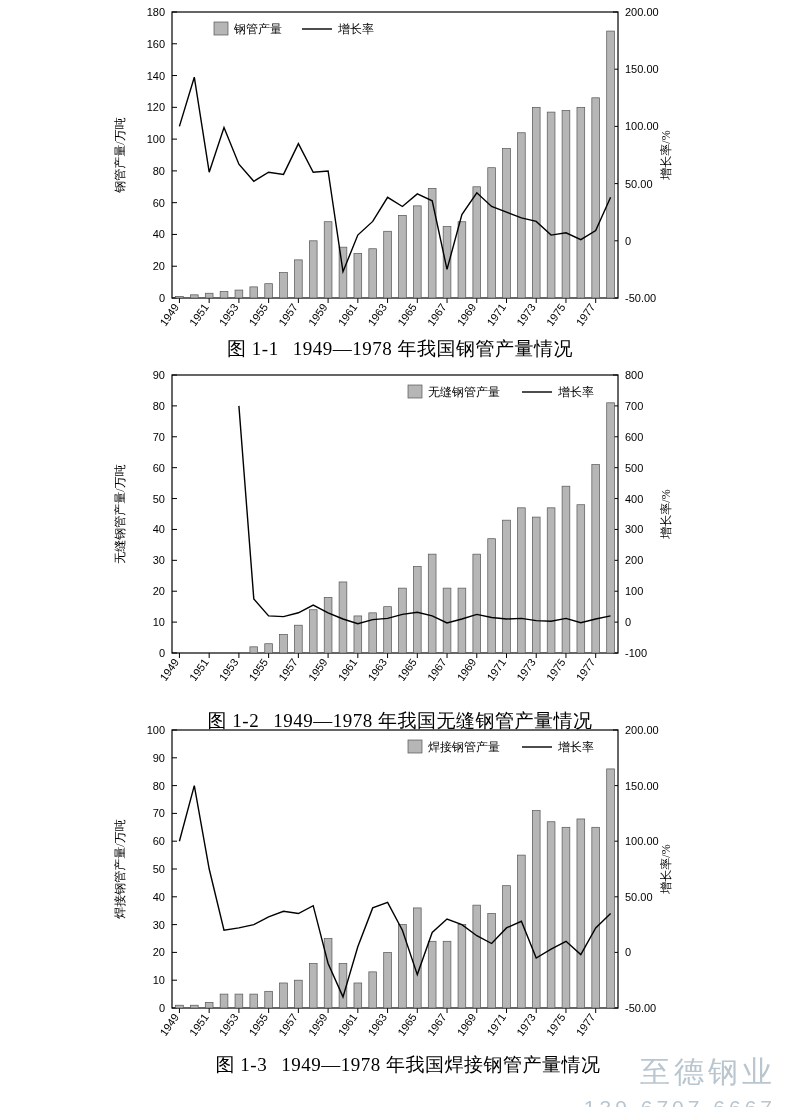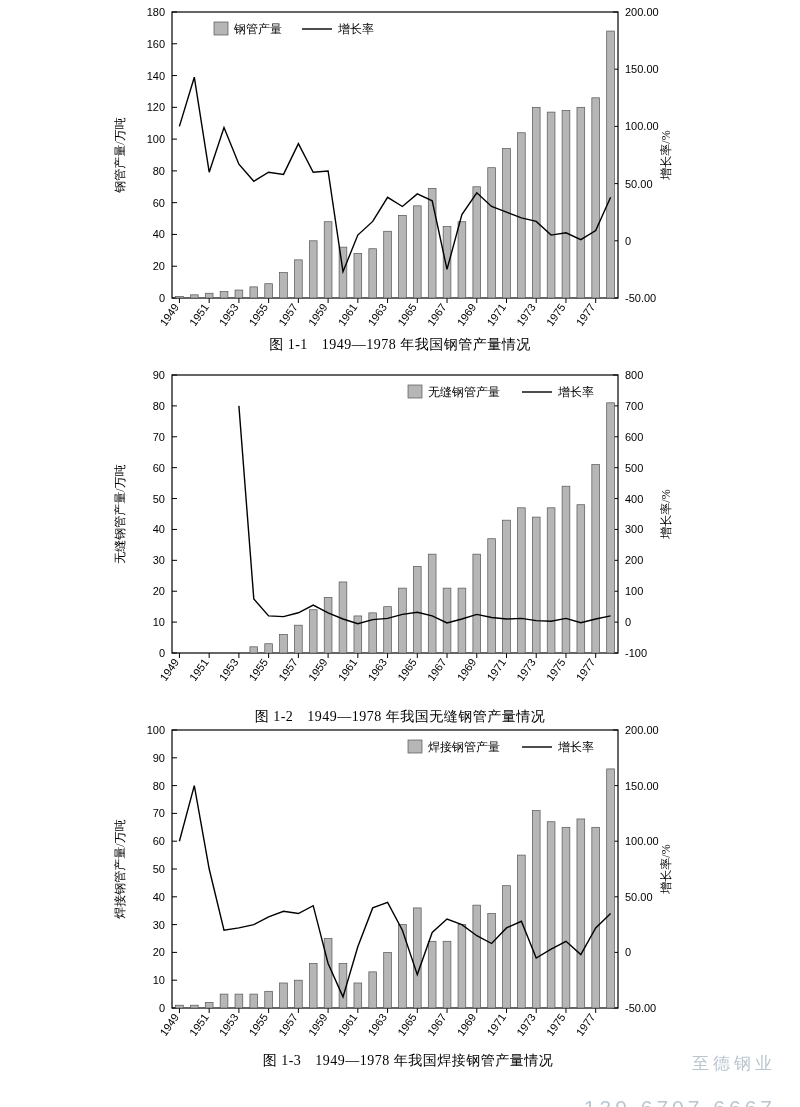--- a/index.html
+++ b/index.html
@@ -12,36 +12,36 @@
     overflow:hidden;
   }
   .page{position:relative;width:800px;height:1107px;}
 
   .figure{position:relative;}
   .plot-wrap{position:relative;}
   svg{display:block;}
 
   .caption{
     text-align:center;
-    font-size:14px;
+    font-size:19px;
     font-family:"Liberation Serif", serif;
     letter-spacing:0.5px;
     margin-top:6px;
   }
   .caption .num{margin-right:14px;}
 
   .watermark{
     position:absolute;
     right:24px;
     color:#b9c6cf;
     font-family:"Liberation Sans", sans-serif;
     letter-spacing:4px;
     white-space:nowrap;
   }
-  .wm1{top:1052px;font-size:17px;}
+  .wm1{top:1052px;font-size:30px;}
   .wm2{top:1096px;font-size:21px;}
 
   text{font-family:"Liberation Sans", sans-serif;}
   .tick{font-size:11px;}
   .axis-title{font-size:12px;font-family:"Liberation Serif", serif;}
   .legend-label{font-size:12px;font-family:"Liberation Serif", serif;}
 </style>
 </head>
 <body>
 

